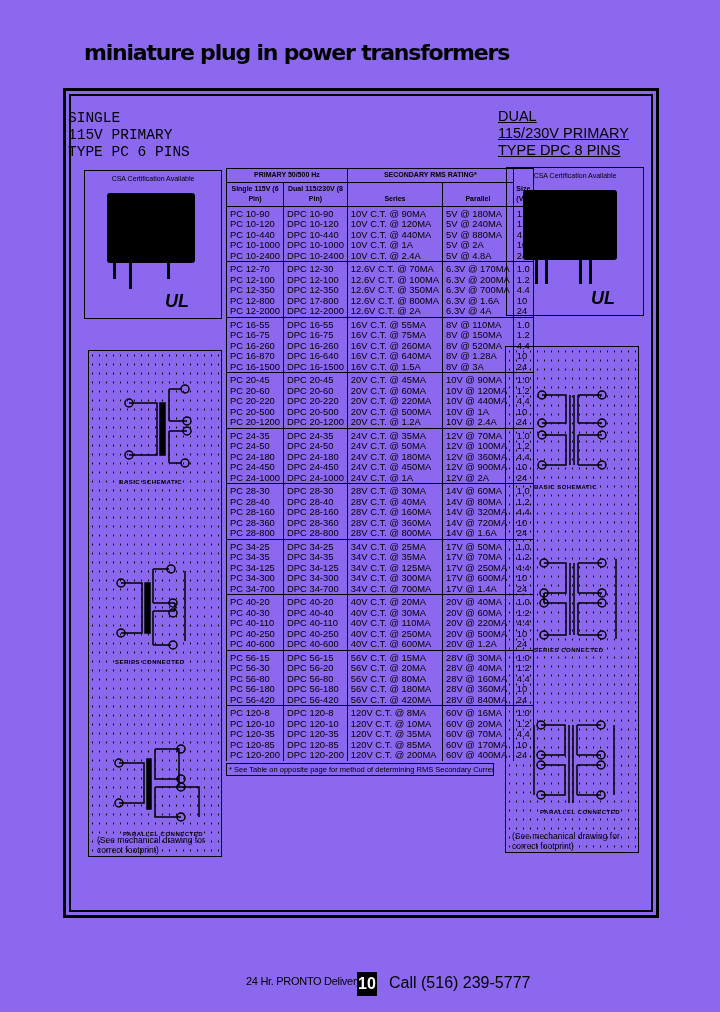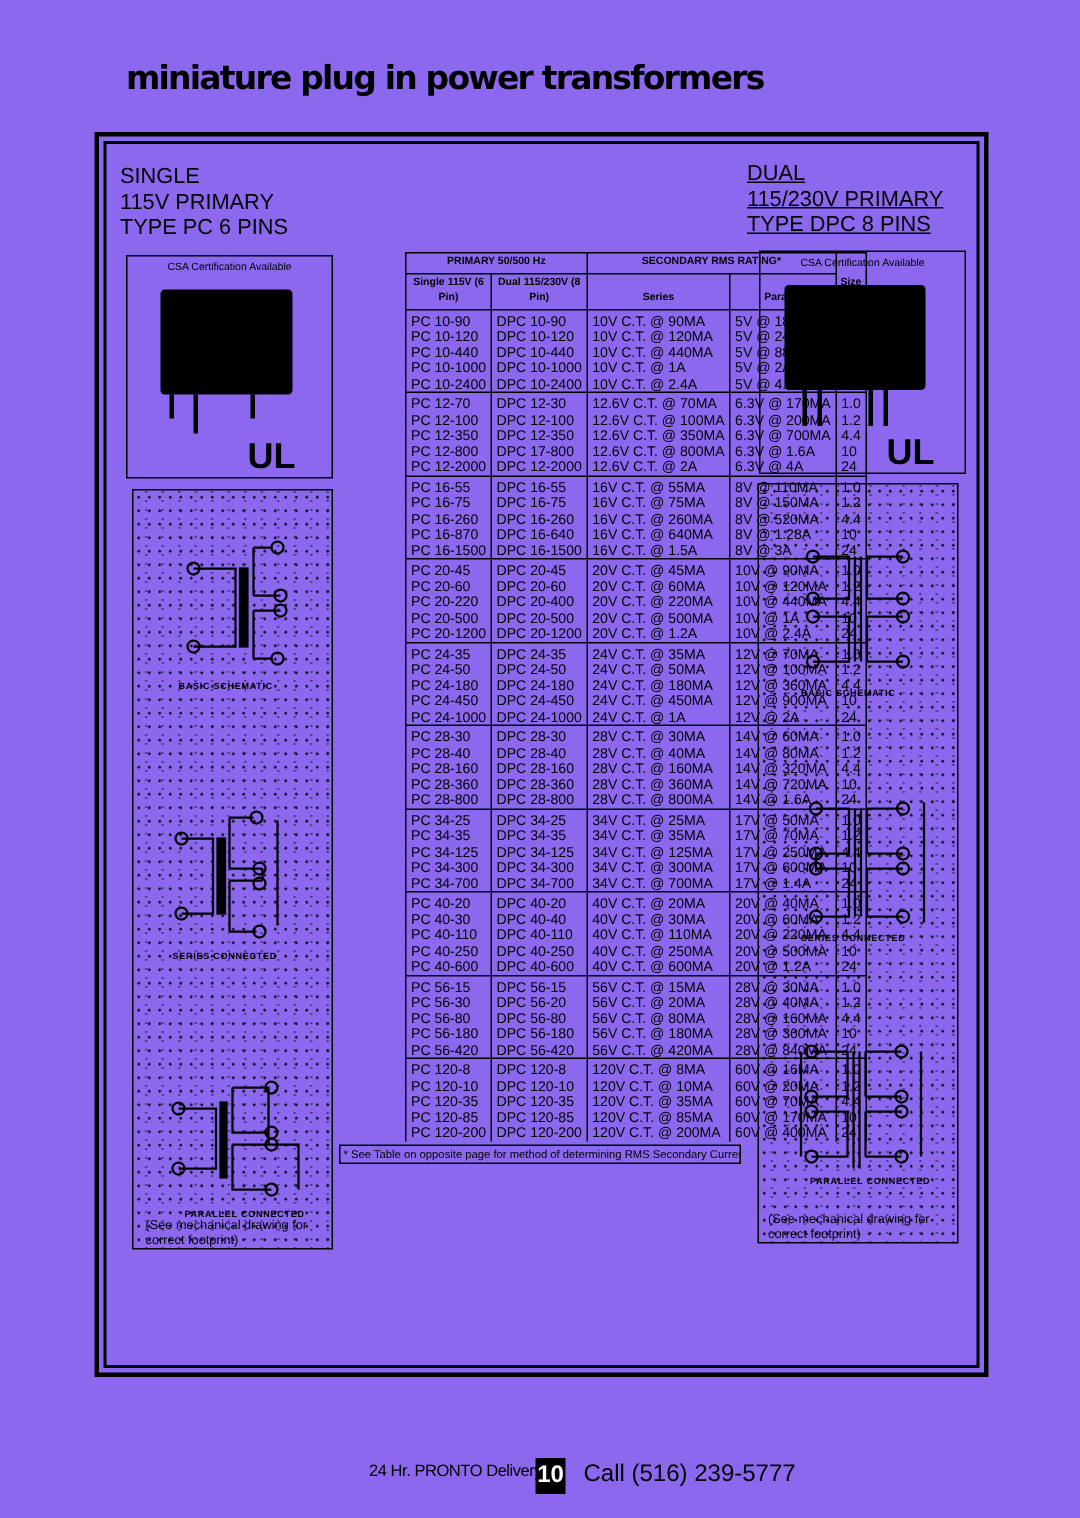--- a/index.html
+++ b/index.html
@@ -1,33 +1,33 @@
 <!DOCTYPE html>
 <html><head>
 <meta charset="utf-8">
 <style>
   html,body{margin:0;padding:0;}
   body{width:720px;height:1012px;background:#8b68ee;position:relative;overflow:hidden;font-family:"Liberation Sans",sans-serif;color:#000;}
   .title{position:absolute;left:84px;top:40px;font-family:"DejaVu Sans",sans-serif;font-weight:bold;font-size:22px;letter-spacing:-1.2px;white-space:nowrap;}
   .outer{position:absolute;left:63px;top:88px;width:596px;height:830px;border:3px solid #000;box-sizing:border-box;}
   .inner{position:absolute;left:69px;top:94px;width:584px;height:818px;border:2px solid #000;box-sizing:border-box;}
   .heading{position:absolute;font-size:14.5px;line-height:17px;white-space:pre-line;}
-  .heading.left{left:80px;top:110px;}
+  .heading.left{left:68px;top:110px;font-family:Liberation Mono, monospace;}
   .heading.right{left:498px;top:108px;text-decoration:underline;}
   .photo-box{position:absolute;border:1px solid #000;}
   .photo-box .cap{position:absolute;top:4px;left:0;right:0;text-align:center;font-size:7px;}
   .photo-box .body{position:absolute;background:#000;border-radius:3px;}
-  .ul{position:absolute;font-size:24px;font-weight:bold;}
+  .ul{position:absolute;font-size:18px;font-weight:bold;font-style:italic;}
   .schem{position:absolute;border:1px solid #000;
     background-image:radial-gradient(#000 0.6px,transparent 0.9px),radial-gradient(#000 0.5px,transparent 0.8px);
-    background-size:7px 9px,11px 6px;background-position:0 0,3px 4px;}
+    background-size:7px 9px,11px 6px;background-position:0 0,3px 4px;margin-top:24px;}
   .schem .lbl{position:absolute;font-size:6px;font-weight:bold;letter-spacing:0.5px;}
   .schem .note{position:absolute;font-size:8.5px;line-height:10px;}
   .table-wrap{position:absolute;left:226px;top:168px;width:268px;}
-  table{border-collapse:collapse;width:100%;font-size:9.4px;line-height:10.5px;margin-left:44px;}
+  table{border-collapse:collapse;width:100%;font-size:9.4px;line-height:10.5px;}
   th{font-size:7px;font-weight:bold;border:1px solid #000;padding:1px 2px;vertical-align:bottom;}
   td{padding:0 3px;white-space:nowrap;border-left:1px solid #000;border-right:1px solid #000;}
   tr.grpstart td{border-top:1px solid #000;padding-top:2px;}
   .footnote{font-size:7.5px;border:1px solid #000;padding:1px 2px;margin-top:2px;white-space:nowrap;overflow:hidden;}
   .footer{position:absolute;top:972px;left:0;width:720px;height:24px;}
   .footer .l{position:absolute;left:246px;top:3px;font-size:11px;letter-spacing:-0.3px;}
   .footer .num{position:absolute;left:357px;top:0;width:20px;height:24px;background:#000;color:#fff;font-weight:bold;font-size:16px;text-align:center;line-height:24px;}
   .footer .r{position:absolute;left:389px;top:2px;font-size:16px;}
   svg{position:absolute;}
 </style>
@@ -286,21 +286,21 @@
         </tr>
         <tr>
           <td>PC 20-60</td>
           <td>DPC 20-60</td>
           <td>20V C.T. @ 60MA</td>
           <td>10V @ 120MA</td>
           <td>1.2</td>
         </tr>
         <tr>
           <td>PC 20-220</td>
-          <td>DPC 20-400</td>
+          <td>DPC 20-220</td>
           <td>20V C.T. @ 220MA</td>
           <td>10V @ 440MA</td>
           <td>4.4</td>
         </tr>
         <tr>
           <td>PC 20-500</td>
           <td>DPC 20-500</td>
           <td>20V C.T. @ 500MA</td>
           <td>10V @ 1A</td>
           <td>10</td>

